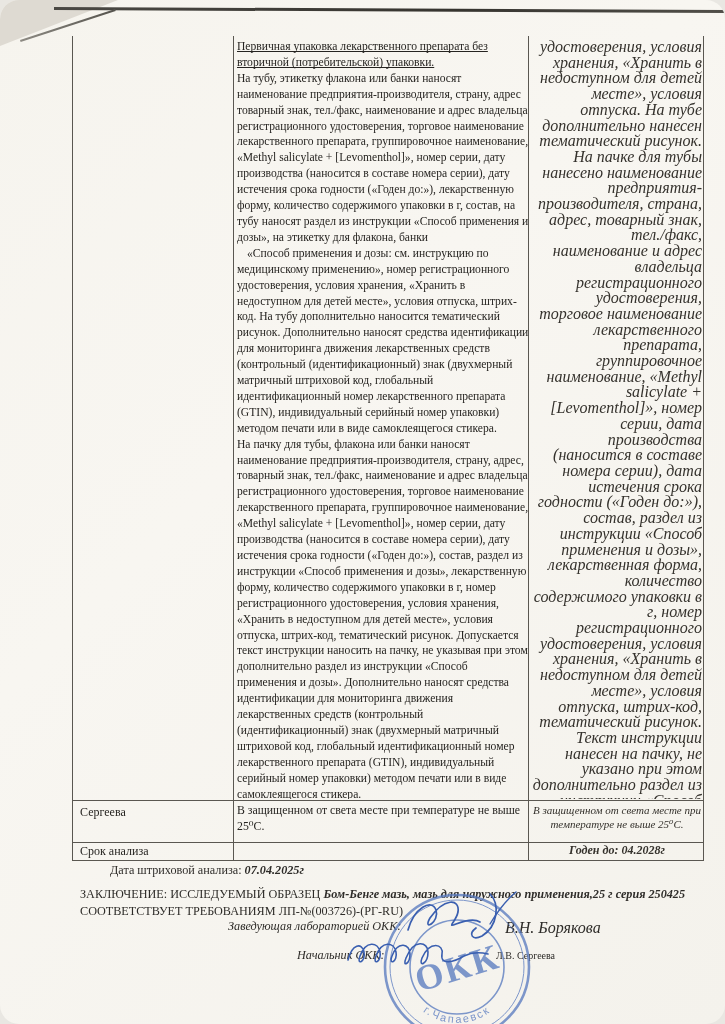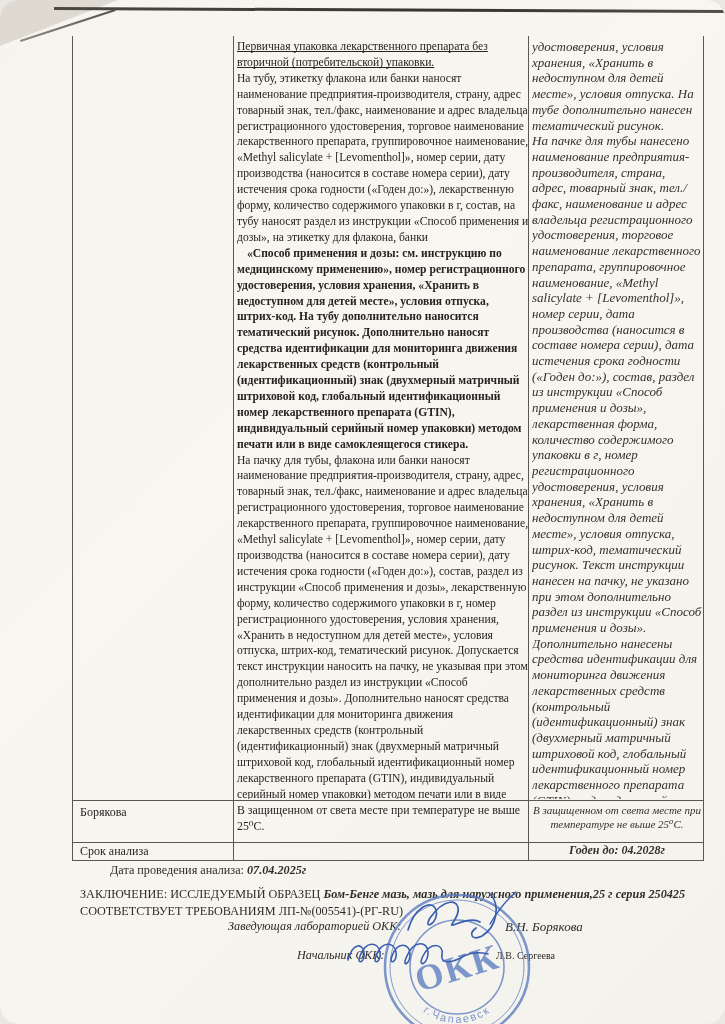--- a/index.html
+++ b/index.html
@@ -18,35 +18,35 @@
   
   .vline{position:absolute;width:1px;top:36px;height:824px;background:#5a5751;}
   .hline{position:absolute;height:1px;left:72px;width:632px;background:#5a5751;}
   
   .req-block{
     position:absolute;left:237px;top:39px;width:292px;height:760px;overflow:hidden;
     font-size:11.6px;line-height:15.9px;text-align:left;color:#262421;
   }
   .req-block p{margin:0;}
   .u{text-decoration:underline;text-decoration-skip-ink:none;}
-  .indent{text-indent:10px;font-weight:bold;}
+  .indent{text-indent:10px;}
   .res-block{
     position:absolute;left:532px;top:39px;width:170px;height:760px;overflow:hidden;
-    font-style:italic;font-size:13px;line-height:15.7px;text-align:left;color:#34312c;
+    font-style:italic;font-size:16px;line-height:15.7px;text-align:right;color:#34312c;
   }
   .res-block p{margin:0;}
   .cell-label{position:absolute;left:80px;font-size:12px;color:#262421;}
   .cell-mid{position:absolute;left:237px;width:290px;font-size:11.8px;line-height:15.5px;color:#262421;}
   .cell-res{position:absolute;left:532px;width:170px;font-style:italic;text-align:center;
     font-size:11px;line-height:13.8px;color:#34312c;}
   .bold-it{font-weight:bold;font-style:italic;}
   .footer-date{position:absolute;left:110px;top:863px;font-size:12.2px;}
   .conclusion{position:absolute;left:80px;top:886px;width:612px;font-size:12.2px;line-height:17px;}
   .sig-line1-label{position:absolute;left:228px;top:919px;font-size:12.2px;font-style:italic;text-align:right;}
-  .sig-line1-name{position:absolute;left:505px;top:919px;font-size:13px;font-style:italic;}
+  .sig-line1-name{position:absolute;left:505px;top:919px;font-size:16px;font-style:italic;}
   .sig-line2-label{position:absolute;left:297px;top:948px;font-size:12.2px;font-style:italic;}
   .sig-line2-name{position:absolute;left:496px;top:950px;font-size:10px;}
   .stamp-svg{position:absolute;left:378px;top:888px;opacity:.78;}
   .sig1-svg{position:absolute;left:398px;top:890px;}
   .sig2-svg{position:absolute;left:344px;top:936px;}
 </style>
 </head>
 <body>
 
 <div class="page">
@@ -68,33 +68,33 @@
     <p>На тубу, этикетку флакона или банки наносят наименование предприятия-производителя, страну, адрес товарный знак, тел./факс, наименование и адрес владельца регистрационного удостоверения, торговое наименование лекарственного препарата, группировочное наименование, «Methyl salicylate + [Levomenthol]», номер серии, дату производства (наносится в составе номера серии), дату истечения срока годности («Годен до:»), лекарственную форму, количество содержимого упаковки в г, состав, на тубу наносят раздел из инструкции «Способ применения и дозы», на этикетку для флакона, банки</p>
     <p class="indent">«Способ применения и дозы: см. инструкцию по медицинскому применению», номер регистрационного удостоверения, условия хранения, «Хранить в недоступном для детей месте», условия отпуска, штрих-код. На тубу дополнительно наносится тематический рисунок. Дополнительно наносят средства идентификации для мониторинга движения лекарственных средств (контрольный (идентификационный) знак (двухмерный матричный штриховой код, глобальный идентификационный номер лекарственного препарата (GTIN), индивидуальный серийный номер упаковки) методом печати или в виде самоклеящегося стикера.</p>
     <p>На пачку для тубы, флакона или банки наносят наименование предприятия-производителя, страну, адрес, товарный знак, тел./факс, наименование и адрес владельца регистрационного удостоверения, торговое наименование лекарственного препарата, группировочное наименование, «Methyl salicylate + [Levomenthol]», номер серии, дату производства (наносится в составе номера серии), дату истечения срока годности («Годен до:»), состав, раздел из инструкции «Способ применения и дозы», лекарственную форму, количество содержимого упаковки в г, номер регистрационного удостоверения, условия хранения, «Хранить в недоступном для детей месте», условия отпуска, штрих-код, тематический рисунок. Допускается текст инструкции наносить на пачку, не указывая при этом дополнительно раздел из инструкции «Способ применения и дозы». Дополнительно наносят средства идентификации для мониторинга движения лекарственных средств (контрольный (идентификационный) знак (двухмерный матричный штриховой код, глобальный идентификационный номер лекарственного препарата (GTIN), индивидуальный серийный номер упаковки) методом печати или в виде самоклеящегося стикера.</p>
   </div>
 
   <div class="res-block">
     <p>удостоверения, условия хранения, «Хранить в недоступном для детей месте», условия отпуска. На тубе дополнительно нанесен тематический рисунок.</p>
     <p>На пачке для тубы нанесено наименование предприятия-производителя, страна, адрес, товарный знак, тел./факс, наименование и адрес владельца регистрационного удостоверения, торговое наименование лекарственного препарата, группировочное наименование, «Methyl salicylate + [Levomenthol]», номер серии, дата производства (наносится в составе номера серии), дата истечения срока годности («Годен до:»), состав, раздел из инструкции «Способ применения и дозы», лекарственная форма, количество содержимого упаковки в г, номер регистрационного удостоверения, условия хранения, «Хранить в недоступном для детей месте», условия отпуска, штрих-код, тематический рисунок. Текст инструкции нанесен на пачку, не указано при этом дополнительно раздел из инструкции «Способ применения и дозы». Дополнительно нанесены средства идентификации для мониторинга движения лекарственных средств (контрольный (идентификационный) знак (двухмерный матричный штриховой код, глобальный идентификационный номер лекарственного препарата (GTIN), индивидуальный серийный номер упаковки) методом печати.</p>
   </div>
 
-  <div class="cell-label" style="top:805px">Борякова</div>
+  <div class="cell-label" style="top:805px">Сергеева</div>
   <div class="cell-mid" style="top:803px">В защищенном от света месте при температуре не выше 25⁰С.</div>
   <div class="cell-res" style="top:804px">В защищенном от света месте при температуре не выше 25⁰С.</div>
 
   <div class="cell-label" style="top:844px">Срок анализа</div>
   <div class="cell-res bold-it" style="top:844px;font-size:12px">Годен до: 04.2028г</div>
 
   <div class="footer-date">
-    <span>Дата проведения анализа: </span><span class="bold-it">07.04.2025г</span>
+    <span>Дата штриховой анализа: </span><span class="bold-it">07.04.2025г</span>
   </div>
 
   <div class="conclusion">
-    <span>ЗАКЛЮЧЕНИЕ: ИССЛЕДУЕМЫЙ ОБРАЗЕЦ </span><span class="bold-it">Бом-Бенге мазь, мазь для наружного применения,25 г серия 250425 </span><span>СООТВЕТСТВУЕТ ТРЕБОВАНИЯМ ЛП-№(005541)-(РГ-RU)</span>
+    <span>ЗАКЛЮЧЕНИЕ: ИССЛЕДУЕМЫЙ ОБРАЗЕЦ </span><span class="bold-it">Бом-Бенге мазь, мазь для наружного применения,25 г серия 250425 </span><span>СООТВЕТСТВУЕТ ТРЕБОВАНИЯМ ЛП-№(003726)-(РГ-RU)</span>
   </div>
 
   <div class="sig-line1-label">Заведующая лабораторией ОКК:</div>
   <div class="sig-line1-name">В.Н. Борякова</div>
   <div class="sig-line2-label">Начальник ОКК:</div>
   <div class="sig-line2-name">Л.В. Сергеева</div>
 
   <svg class="stamp-svg" width="158" height="158" viewBox="0 0 158 158">
     <circle cx="79" cy="79" r="72" fill="none" stroke="#5b7cc0" stroke-width="2.6"></circle>
     <circle cx="79" cy="79" r="67" fill="none" stroke="#5b7cc0" stroke-width="1"></circle>

